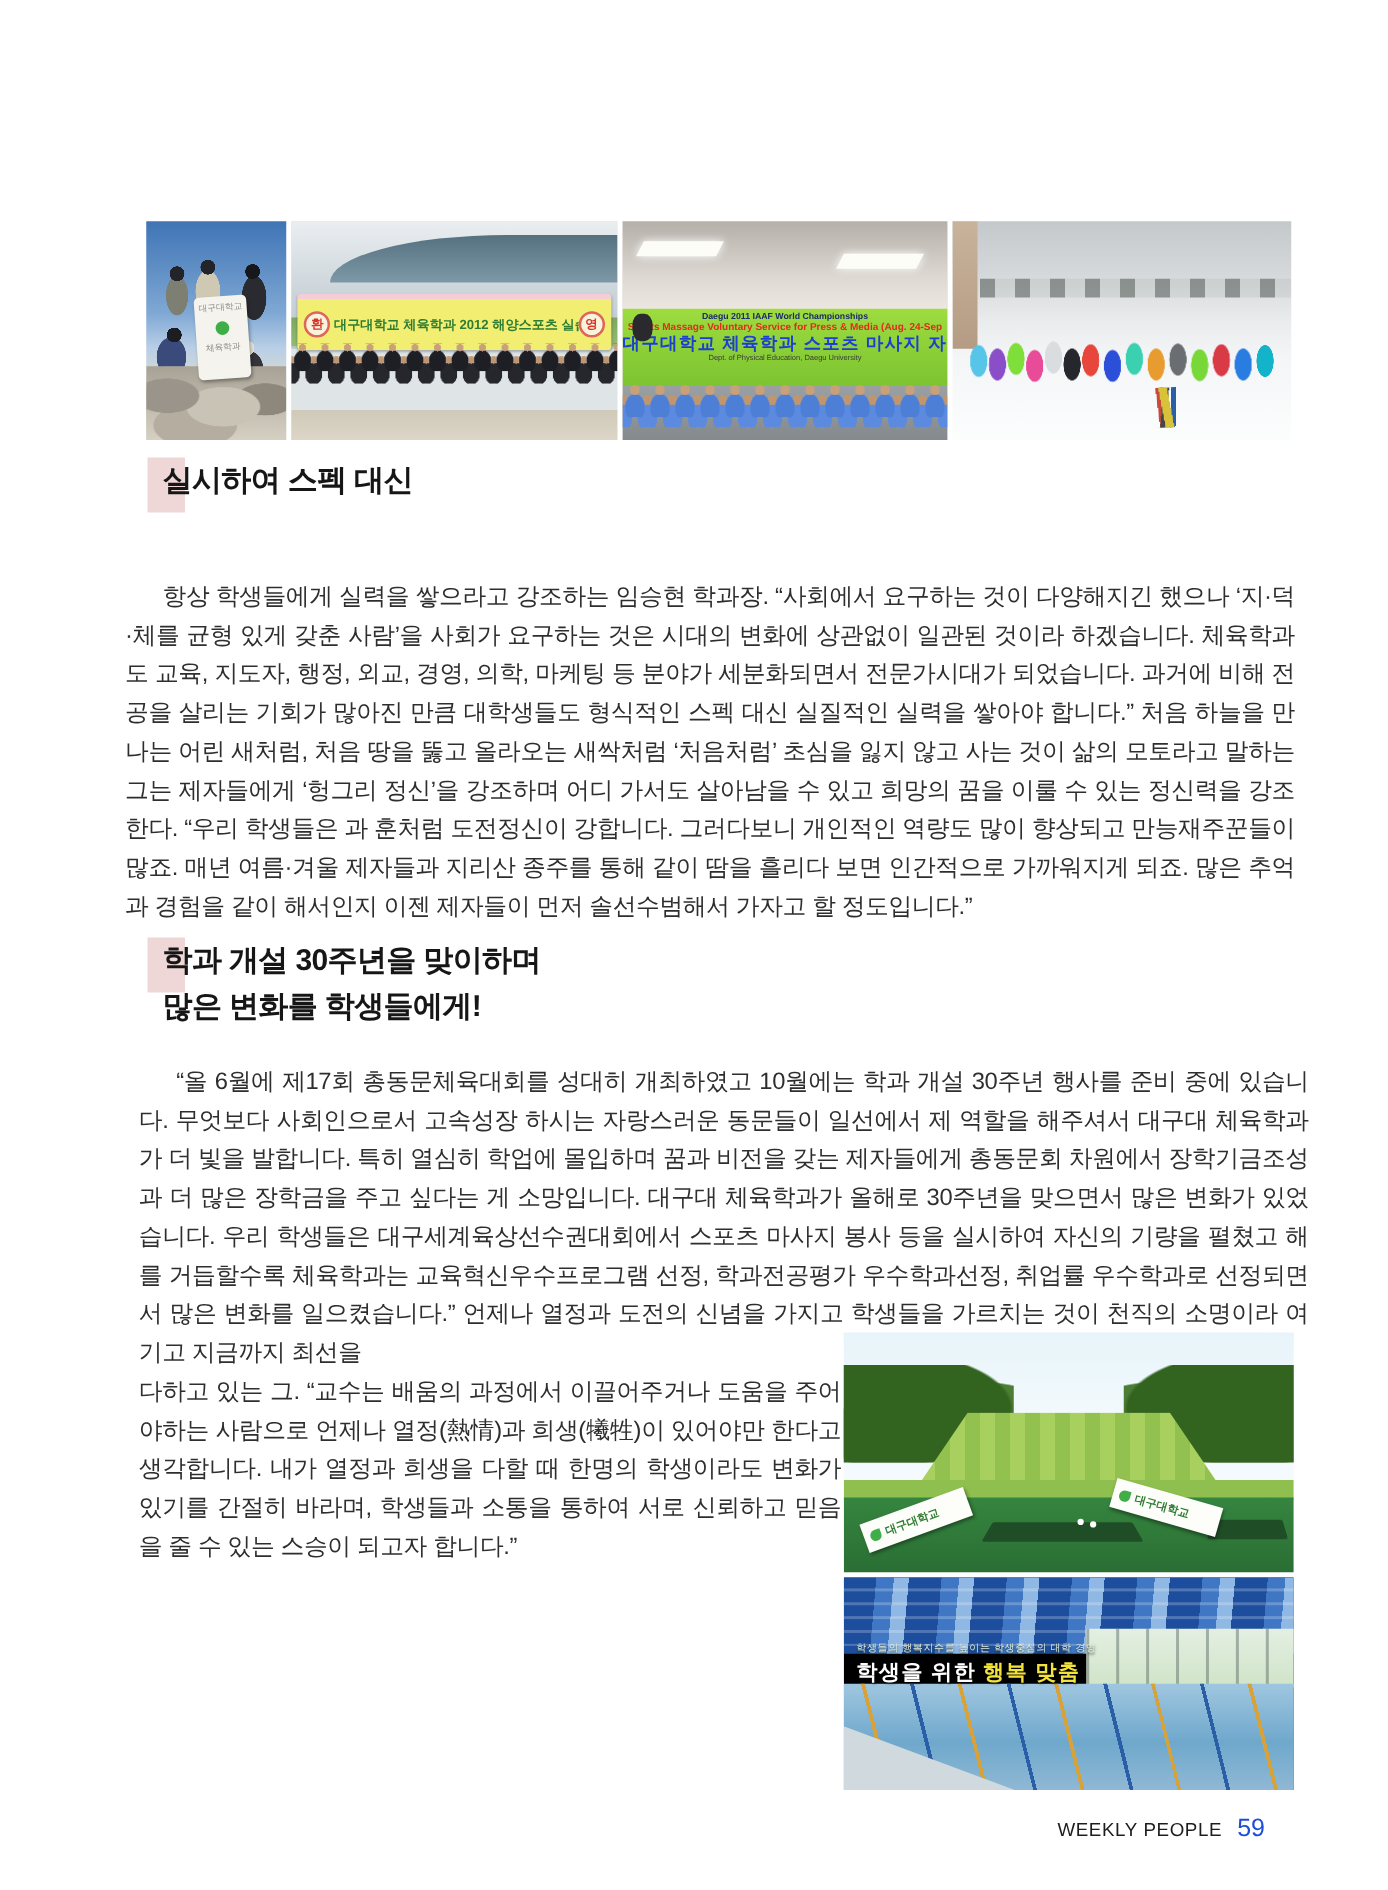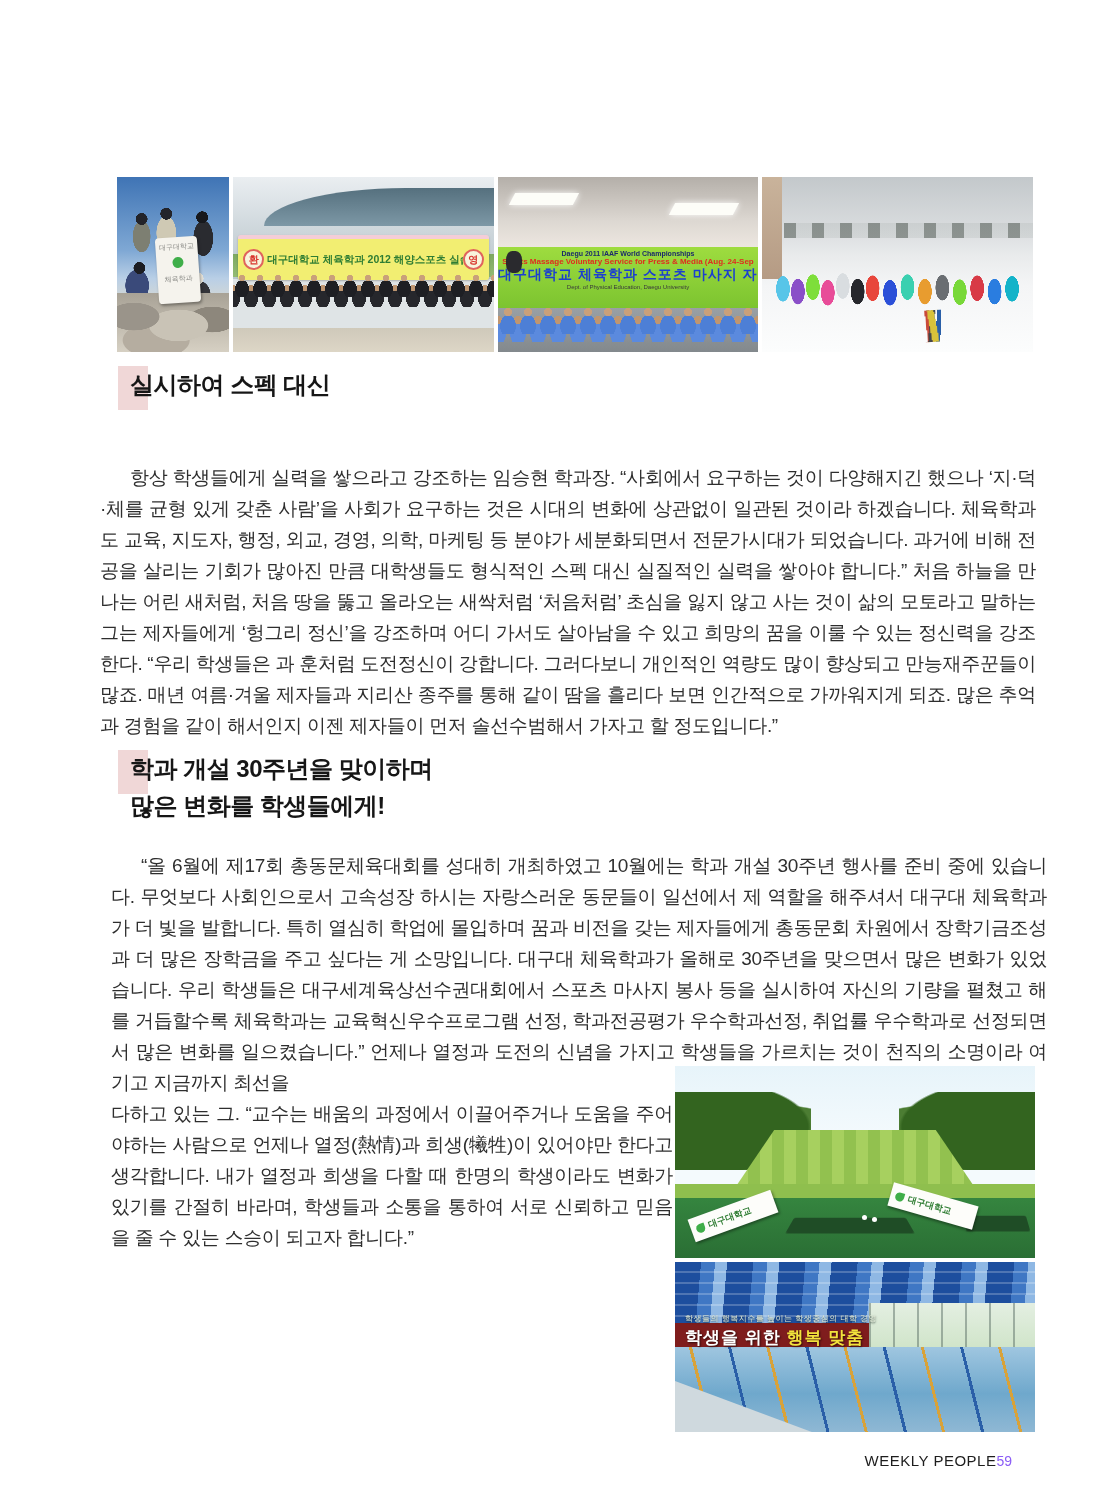--- a/index.html
+++ b/index.html
@@ -119,39 +119,39 @@
   .g-tee{position:absolute;background:#1f4d26;height:18px;border-radius:2px;}
   .g-tee.t1{left:32%;bottom:24px;width:120px;transform:perspective(60px) rotateX(30deg);}
   .g-tee.t2{right:2%;bottom:26px;width:60px;transform:perspective(60px) rotateX(30deg);}
   .g-ball{position:absolute;width:5px;height:5px;border-radius:50%;background:#fff;left:52%;bottom:38px;box-shadow:10px 2px 0 #fff;}
   .g-sign{position:absolute;width:88px;height:24px;background:#fdfdfa;box-shadow:1px 2px 3px rgba(0,0,0,.4);
     display:flex;align-items:center;gap:4px;padding:0 5px;box-sizing:border-box;}
   .g-sign.sl{left:4%;bottom:30px;transform:rotate(-20deg);}
   .g-sign.sr{right:16%;bottom:40px;transform:rotate(16deg);}
   .g-leaf{width:9px;height:9px;border-radius:50% 0 50% 50%;background:#3fae49;flex:none;}
   .g-sign-text{font-size:9px;font-weight:bold;color:#2f7d33;white-space:nowrap;}
-  .pool{position:absolute;left:675px;top:1262px;width:360px;height:170px;overflow:hidden;background:#7f1d1d;}
+  .pool{position:absolute;left:675px;top:1262px;width:360px;height:170px;overflow:hidden;background:#000000;}
   .w-ceiling{position:absolute;left:0;right:0;top:0;height:36%;background:
     repeating-linear-gradient(180deg,transparent 0 9px,rgba(255,255,255,.22) 9px 11px),
     repeating-linear-gradient(95deg,#1d4e9e 0 26px,#3f77c4 26px 40px,#8fb8e4 40px 52px);}
   .w-glass{position:absolute;right:0;top:24%;width:46%;height:28%;background:
     repeating-linear-gradient(90deg,rgba(80,100,92,.45) 0 2px,transparent 2px 24px),
     linear-gradient(#e4efe2,#cfe4c8);}
   .w-water{position:absolute;left:0;right:0;bottom:0;height:50%;background:
     repeating-linear-gradient(76deg,transparent 0 34px,#d8a23a 34px 37px,transparent 37px 72px,#2a5fa8 72px 75px),
     linear-gradient(180deg,#9fc6e0,#6fa8cc 55%,#8fb8d4);}
   .w-deck{position:absolute;left:0;bottom:0;width:38%;height:30%;background:#cfd9de;clip-path:polygon(0 100%,0 0,100% 100%);}
   .pool-caption{position:absolute;left:10px;top:30%;}
   .pc-small{font-size:8px;color:#e2ead8;text-shadow:0 1px 2px rgba(20,40,30,.8);letter-spacing:.5px;white-space:nowrap;}
   .pc-big{font-size:17px;font-weight:bold;color:#ffffff;text-shadow:1px 1px 2px rgba(0,0,0,.65);margin-top:2px;white-space:nowrap;letter-spacing:1px;}
   .pc-yellow{color:#f2e23c;}
   
-  .footer{position:absolute;top:1452px;right:98px;display:flex;align-items:baseline;}
+  .footer{position:absolute;top:1452px;right:98px;display:flex;align-items:baseline;gap:12px;}
   .f-brand{font-size:15px;color:#1d1d1d;letter-spacing:.5px;}
-  .f-num{font-size:14px;color:#8b5cf6;}
+  .f-num{font-size:20px;color:#1d4ed8;}
 </style>
 </head>
 <body>
 
 <div class="page">
 
   <div class="photo-strip">
     <div class="photo p-mountain">
       <div class="m-figs"></div>
       <div class="m-rocks"></div>

